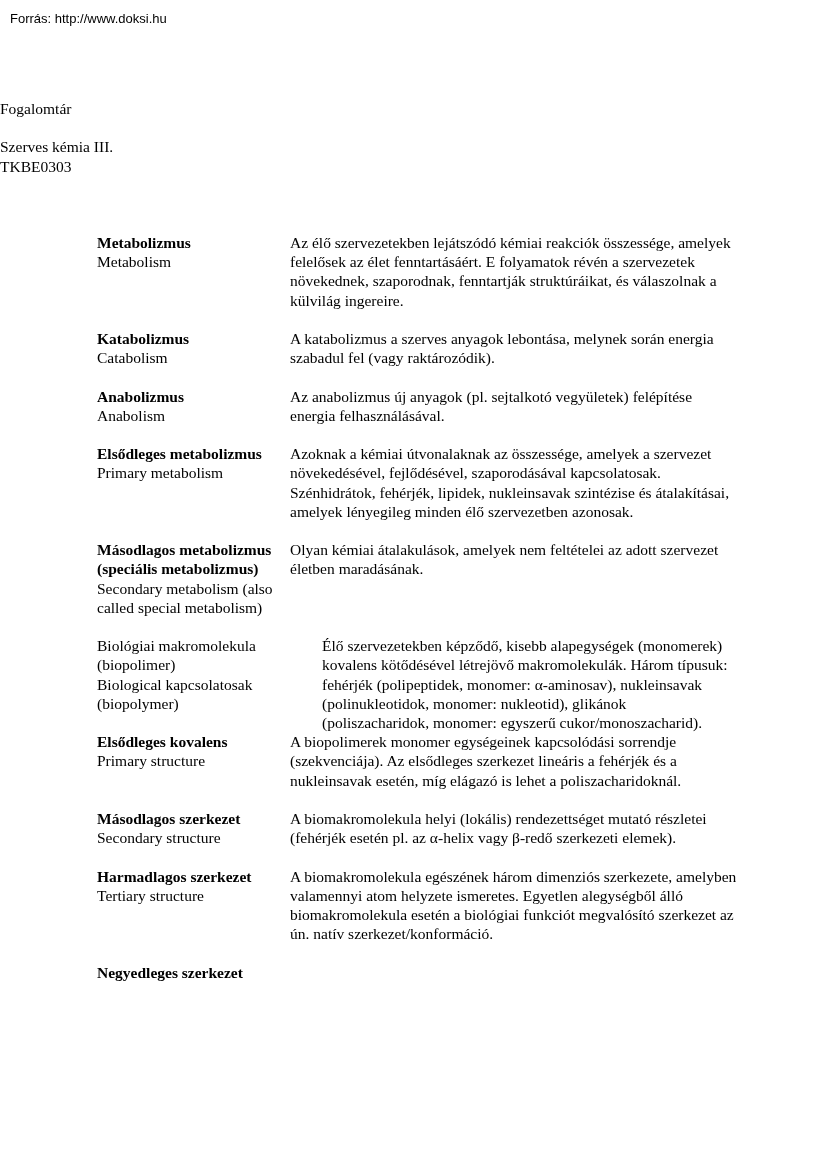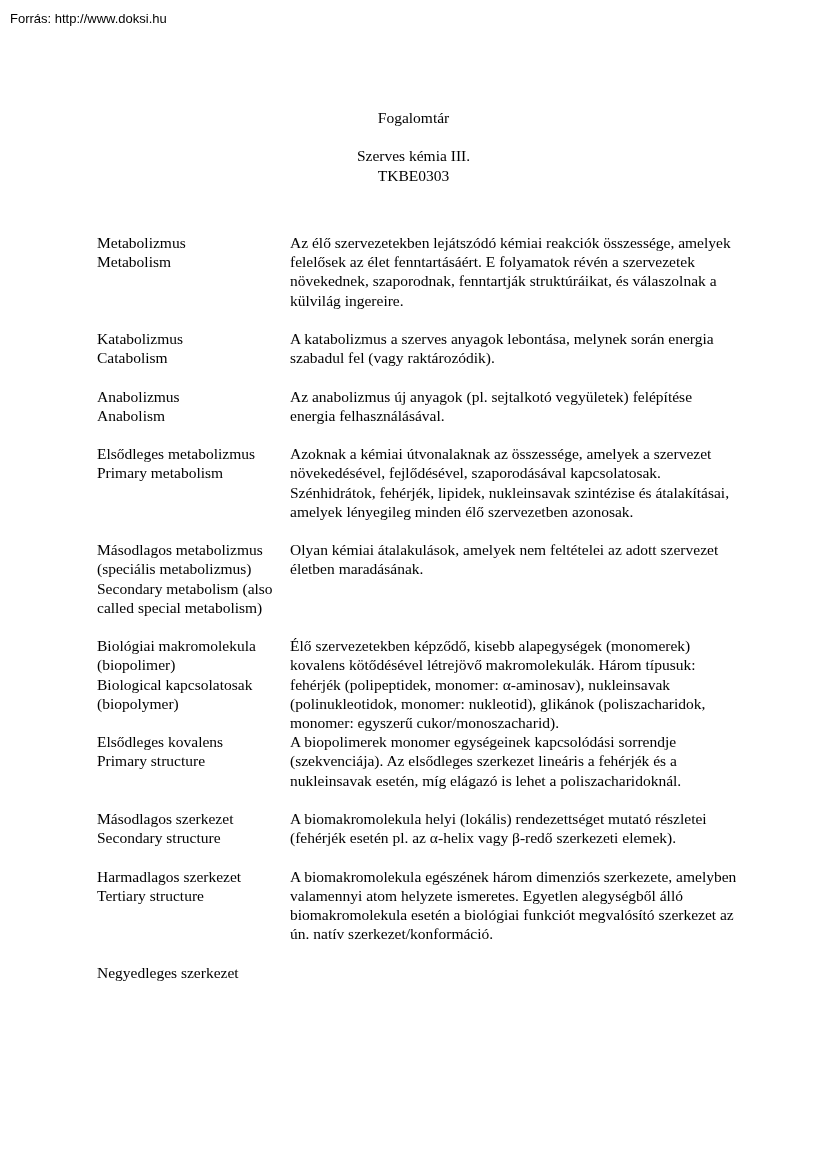--- a/index.html
+++ b/index.html
@@ -19,45 +19,45 @@
   .source {
     position: absolute;
     top: 11px;
     left: 10px;
     font-family: "Liberation Sans", sans-serif;
     font-size: 13px;
     line-height: 15px;
   }
   .title-block {
     position: absolute;
-    top: 108px;
+    top: 99px;
     left: 0;
     width: 827px;
-    text-align: center;
+    text-align: left;
   }
   .title-block .doc-title { margin-bottom: 19.2px; }
   .glossary {
     position: absolute;
     top: 233px;
     left: 97px;
     width: 640px;
   }
   .entry {
     display: flex;
     align-items: flex-start;
     margin-bottom: 19.2px;
   }
-  .entry.no-gap { margin-bottom: 0; }
+  .entry.no-gap { margin-bottom: 0; gap: 32px; }
   .term {
     flex: 0 0 193px;
     width: 193px;
     box-sizing: border-box;
     padding-right: 10px;
   }
-  .term-hu { font-weight: normal; }
+  .term-hu { font-weight: bold; }
   .entry.plain .term-hu { font-weight: normal; }
   .def { flex: 1 1 auto; }
 </style>
 </head>
 <body>
 
 <div class="page">
 
   <div class="source">Forrás: http://www.doksi.hu</div>
 

